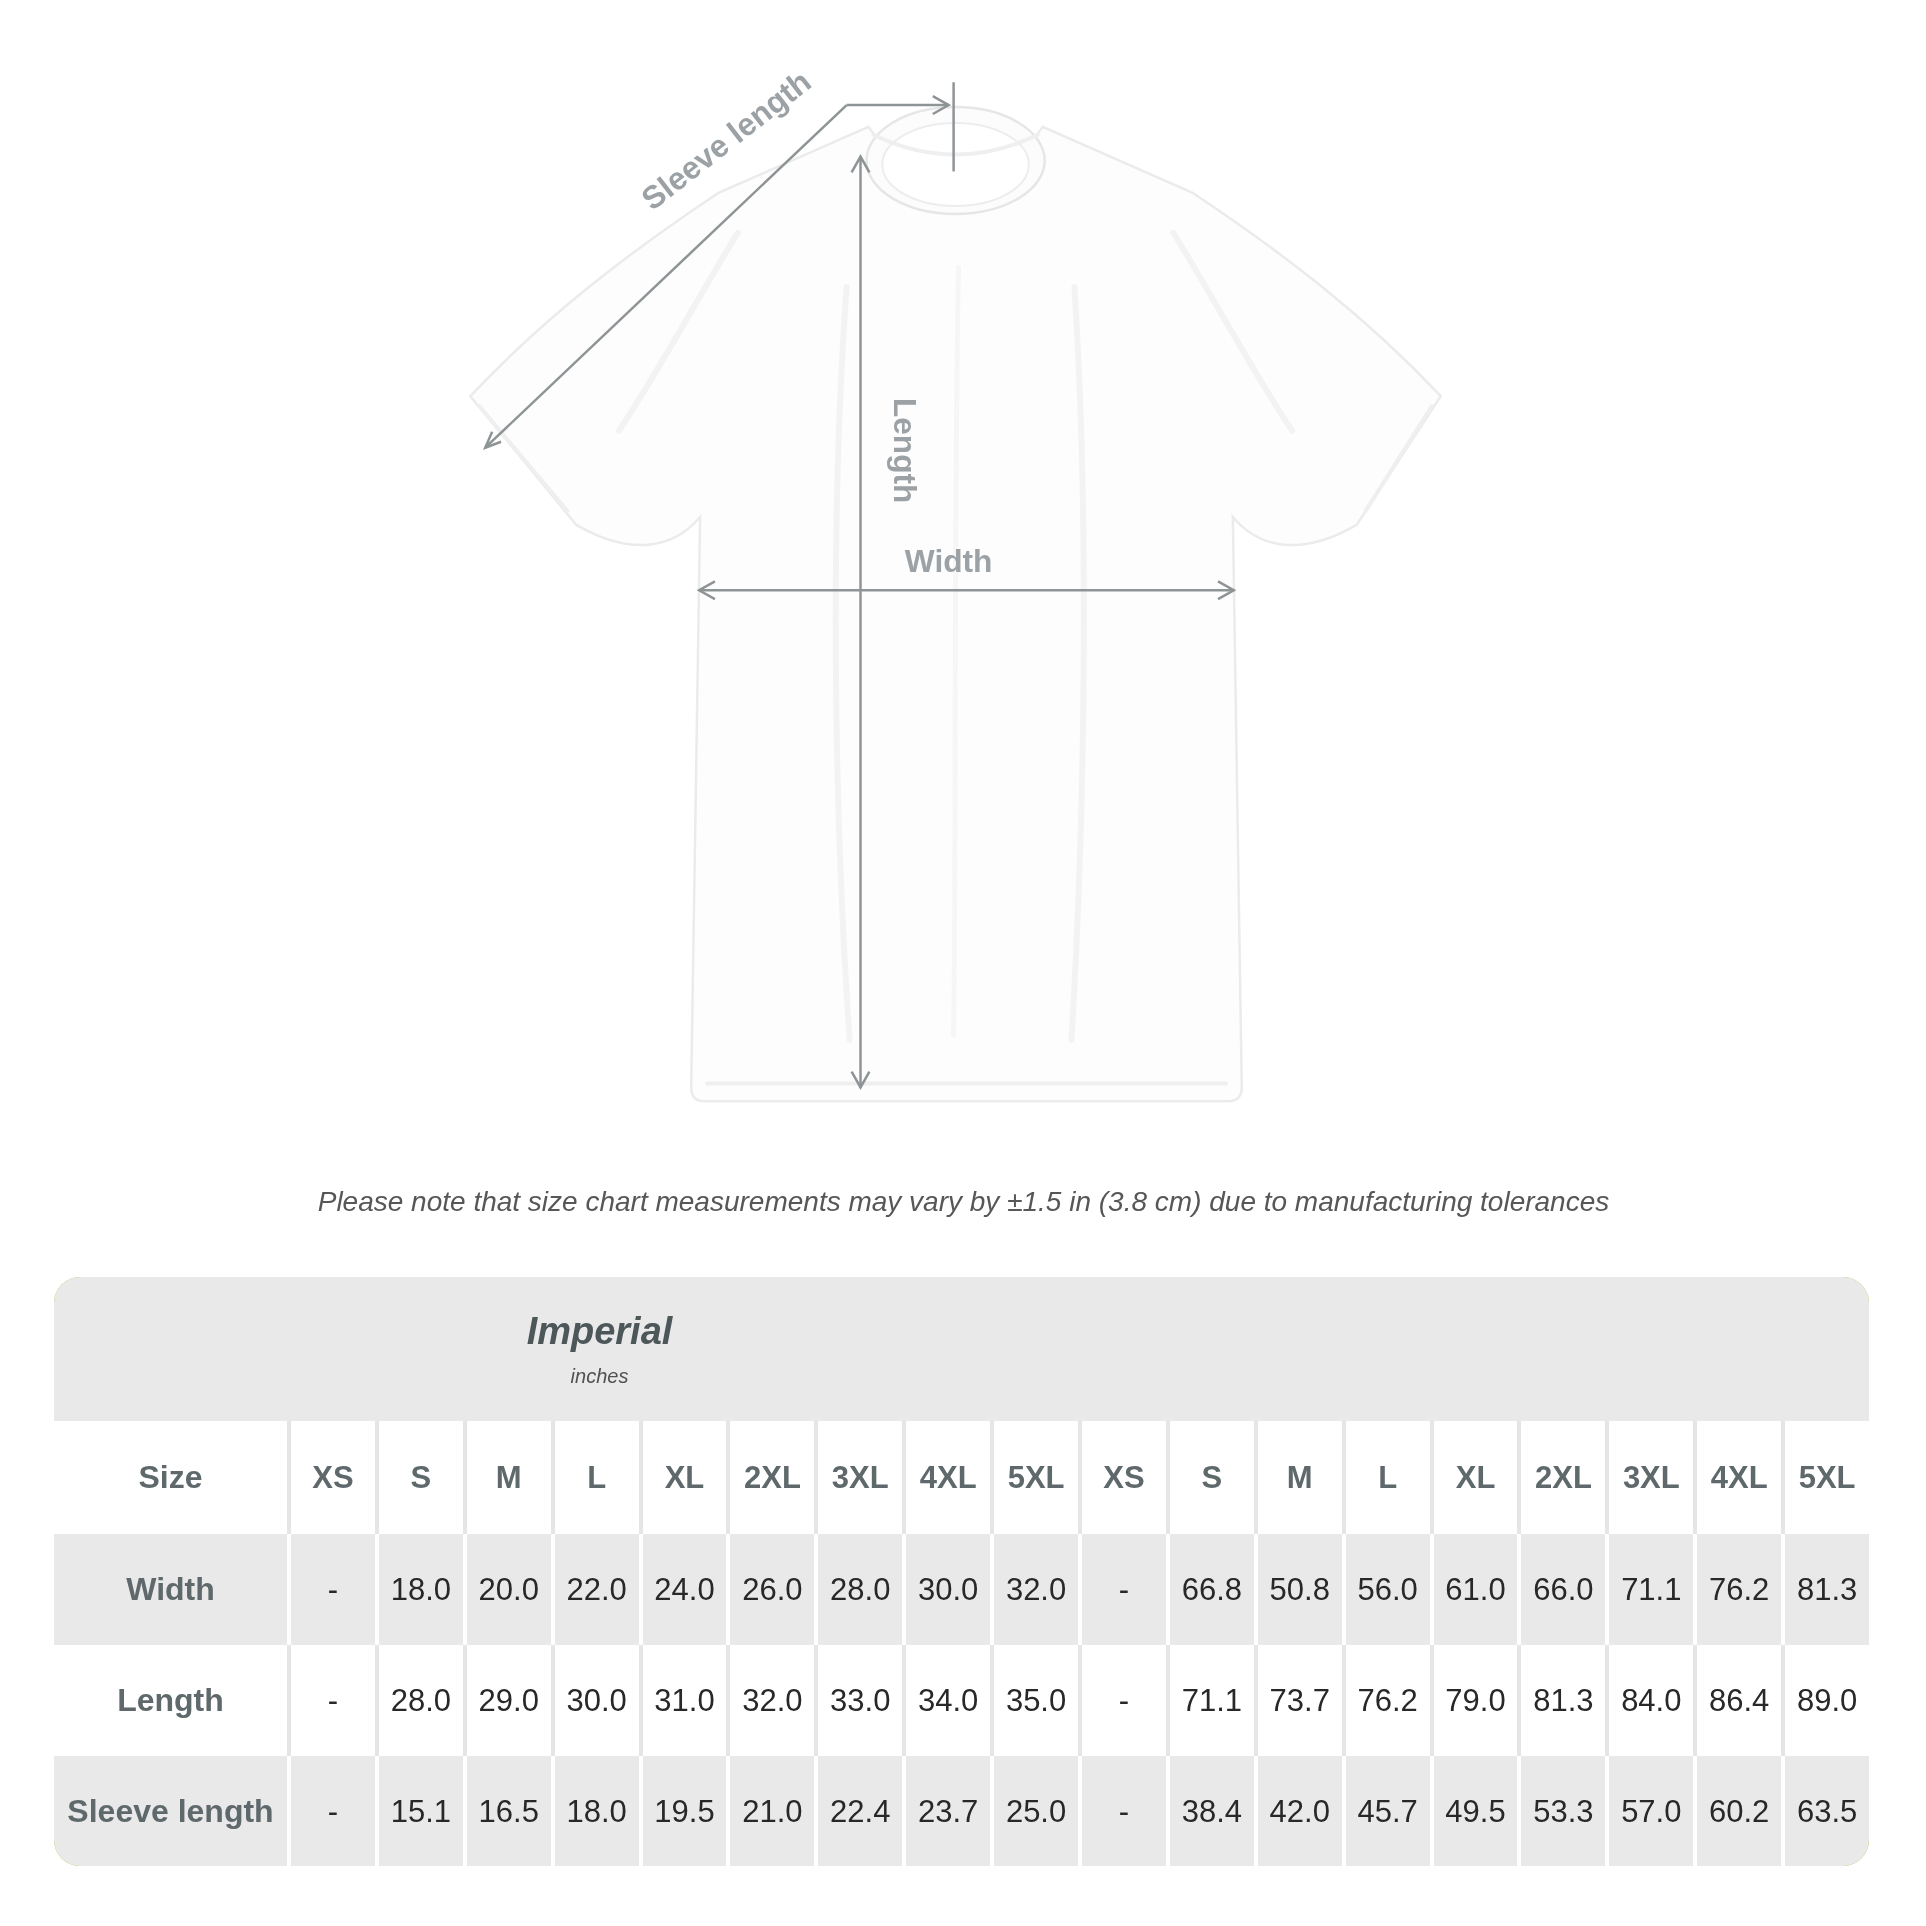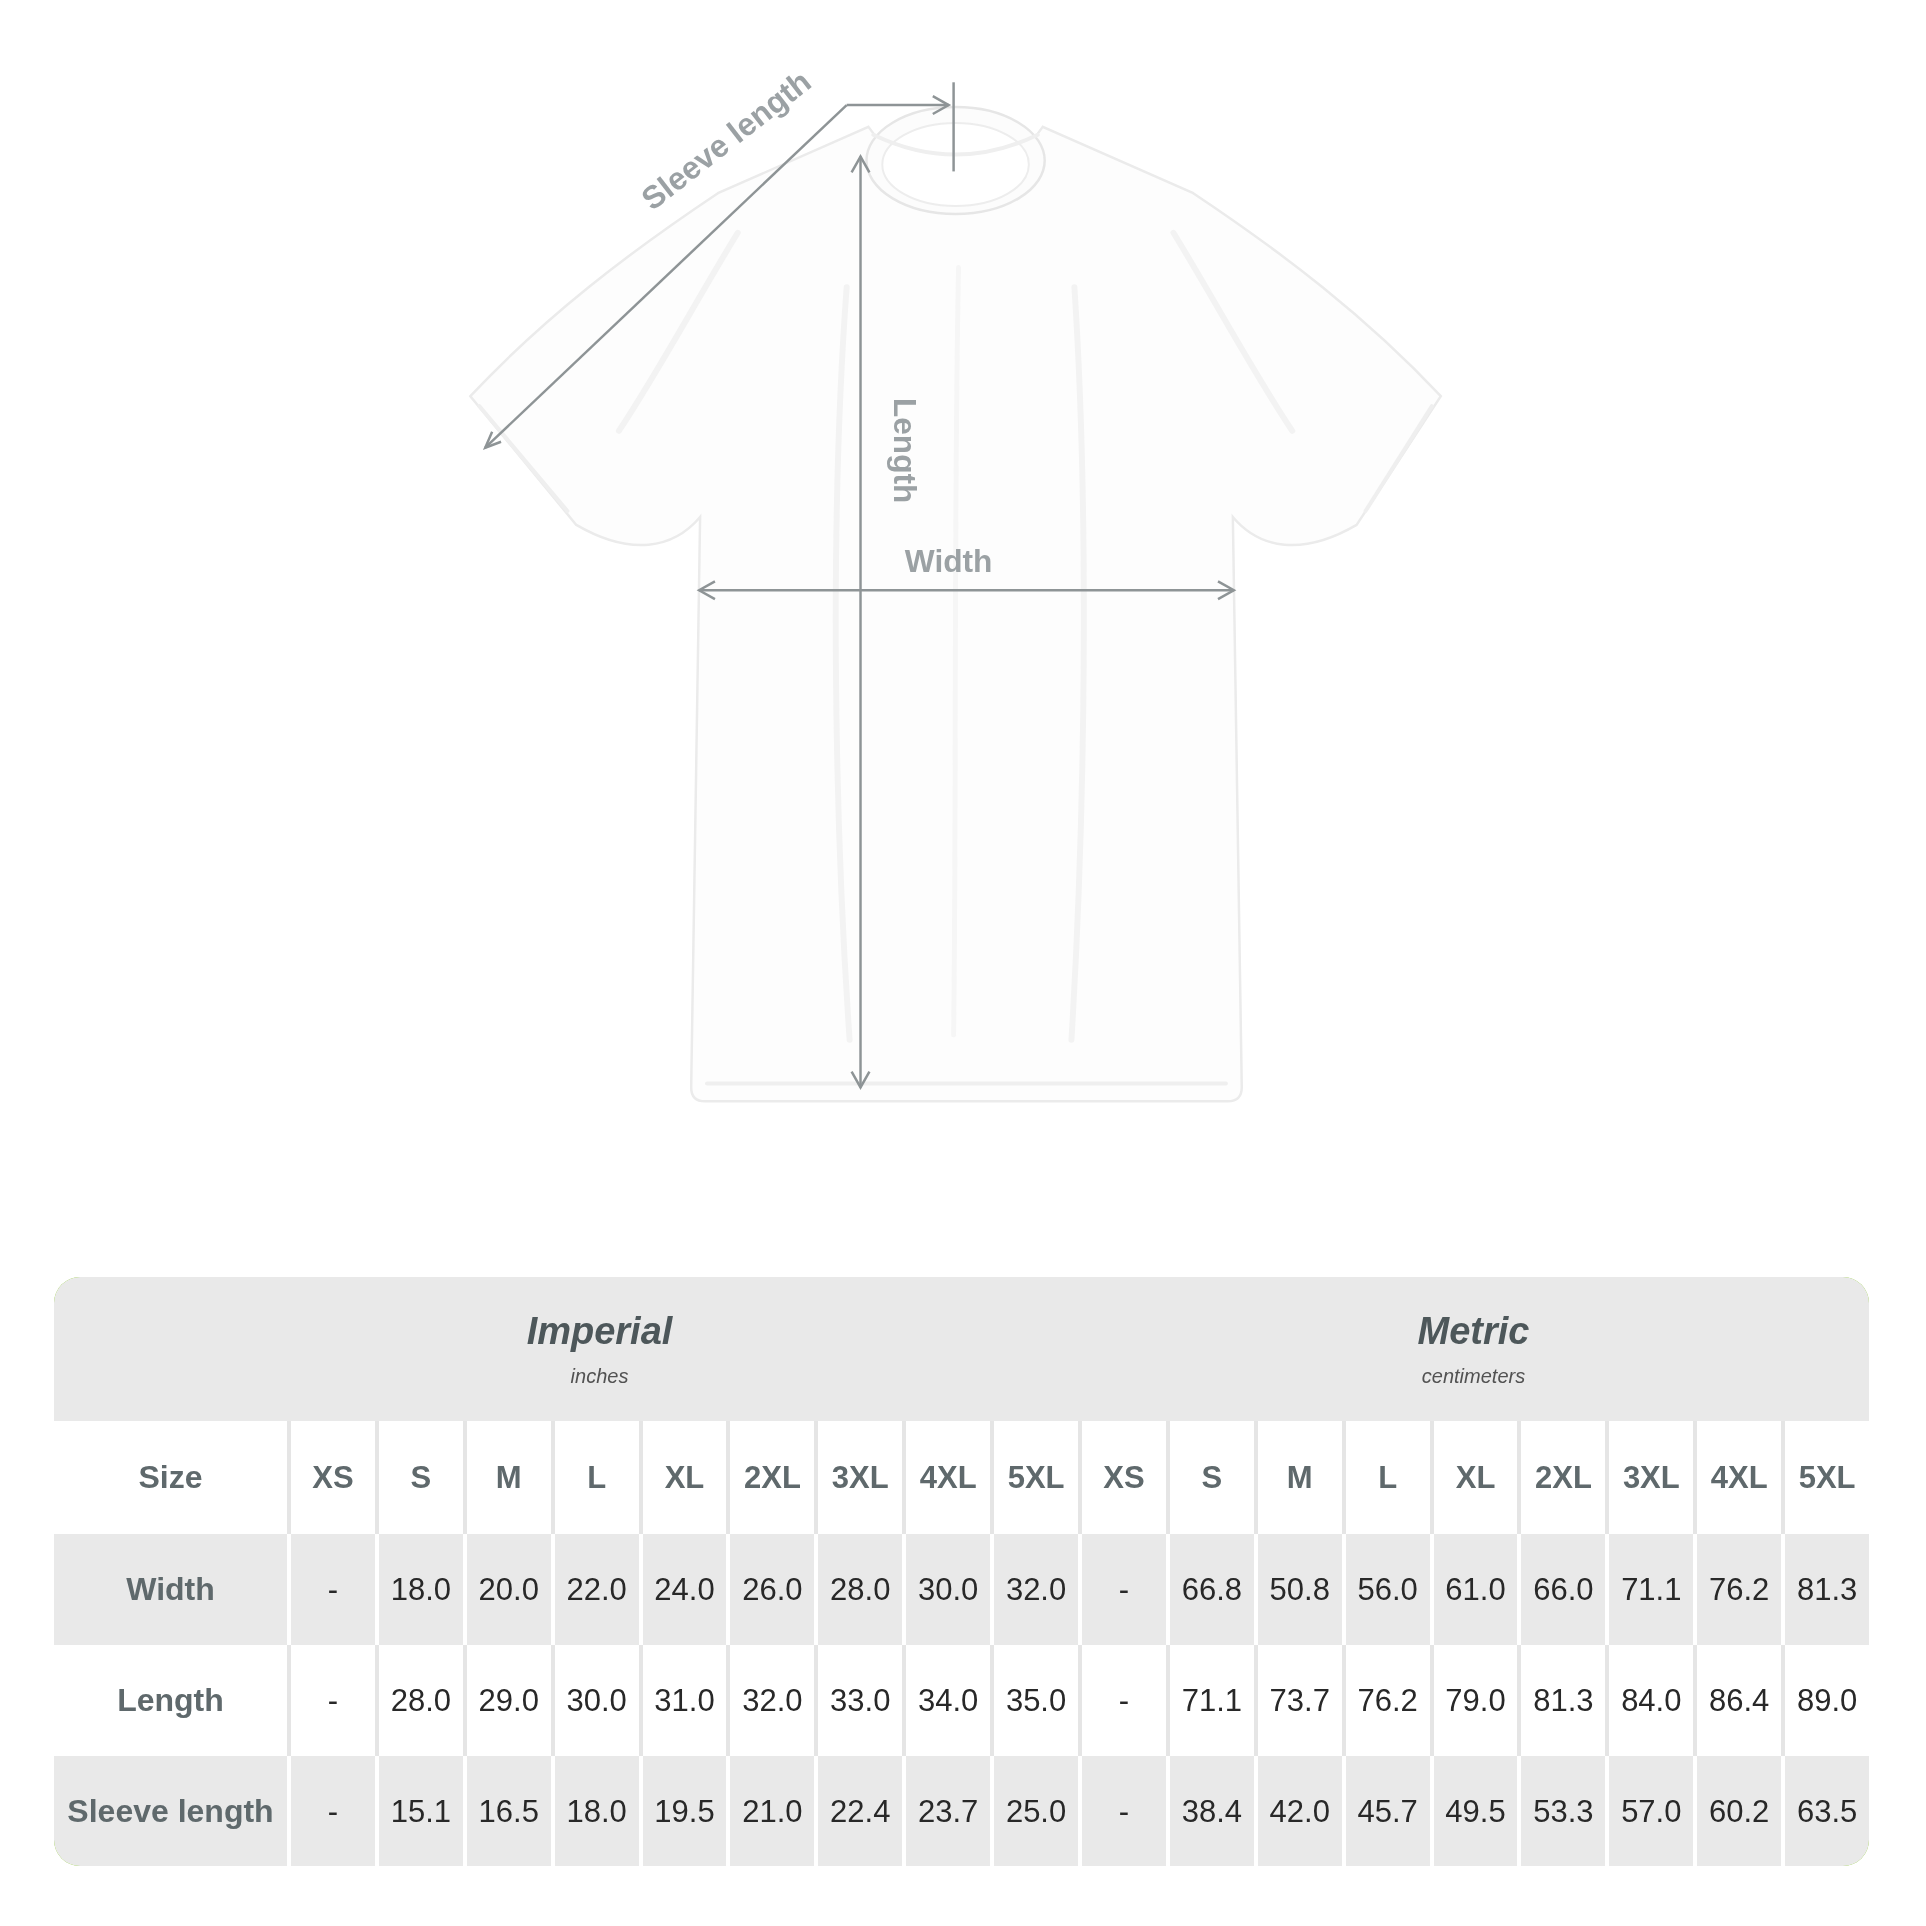--- a/index.html
+++ b/index.html
@@ -90,31 +90,28 @@
       <polyline class="ann-line" points="506,446 490,452 497,436"></polyline>
       <polyline class="ann-line" points="942,97 958,106 942,115"></polyline>
       <line class="ann-line" x1="963" y1="83" x2="963" y2="173"></line>
 
       <text class="ann-text" transform="translate(740,150) rotate(-38)">Sleeve length</text>
       <text class="ann-text" transform="translate(903,455) rotate(90)">Length</text>
       <text class="ann-text" x="958" y="578">Width</text>
     </g>
   </svg>
 
+  <div class="subtitle">Please note that size chart measurements may vary by ±1.5 in (3.8 cm) due to manufacturing tolerances</div>
 
   <div class="sizetable">
 
     <div class="band">
       <div class="band-half imperial">
         <div class="group-name">Imperial</div>
         <div class="group-unit">inches</div>
-      </div>
-      <div class="band-half metric">
-        <div class="group-name">Metric</div>
-        <div class="group-unit">centimeters</div>
       </div>
     </div>
 
     <div class="trow header white">
       <div class="cell label">Size</div>
       <div class="cell head">XS</div>
       <div class="cell head">S</div>
       <div class="cell head">M</div>
       <div class="cell head">L</div>
       <div class="cell head">XL</div>

